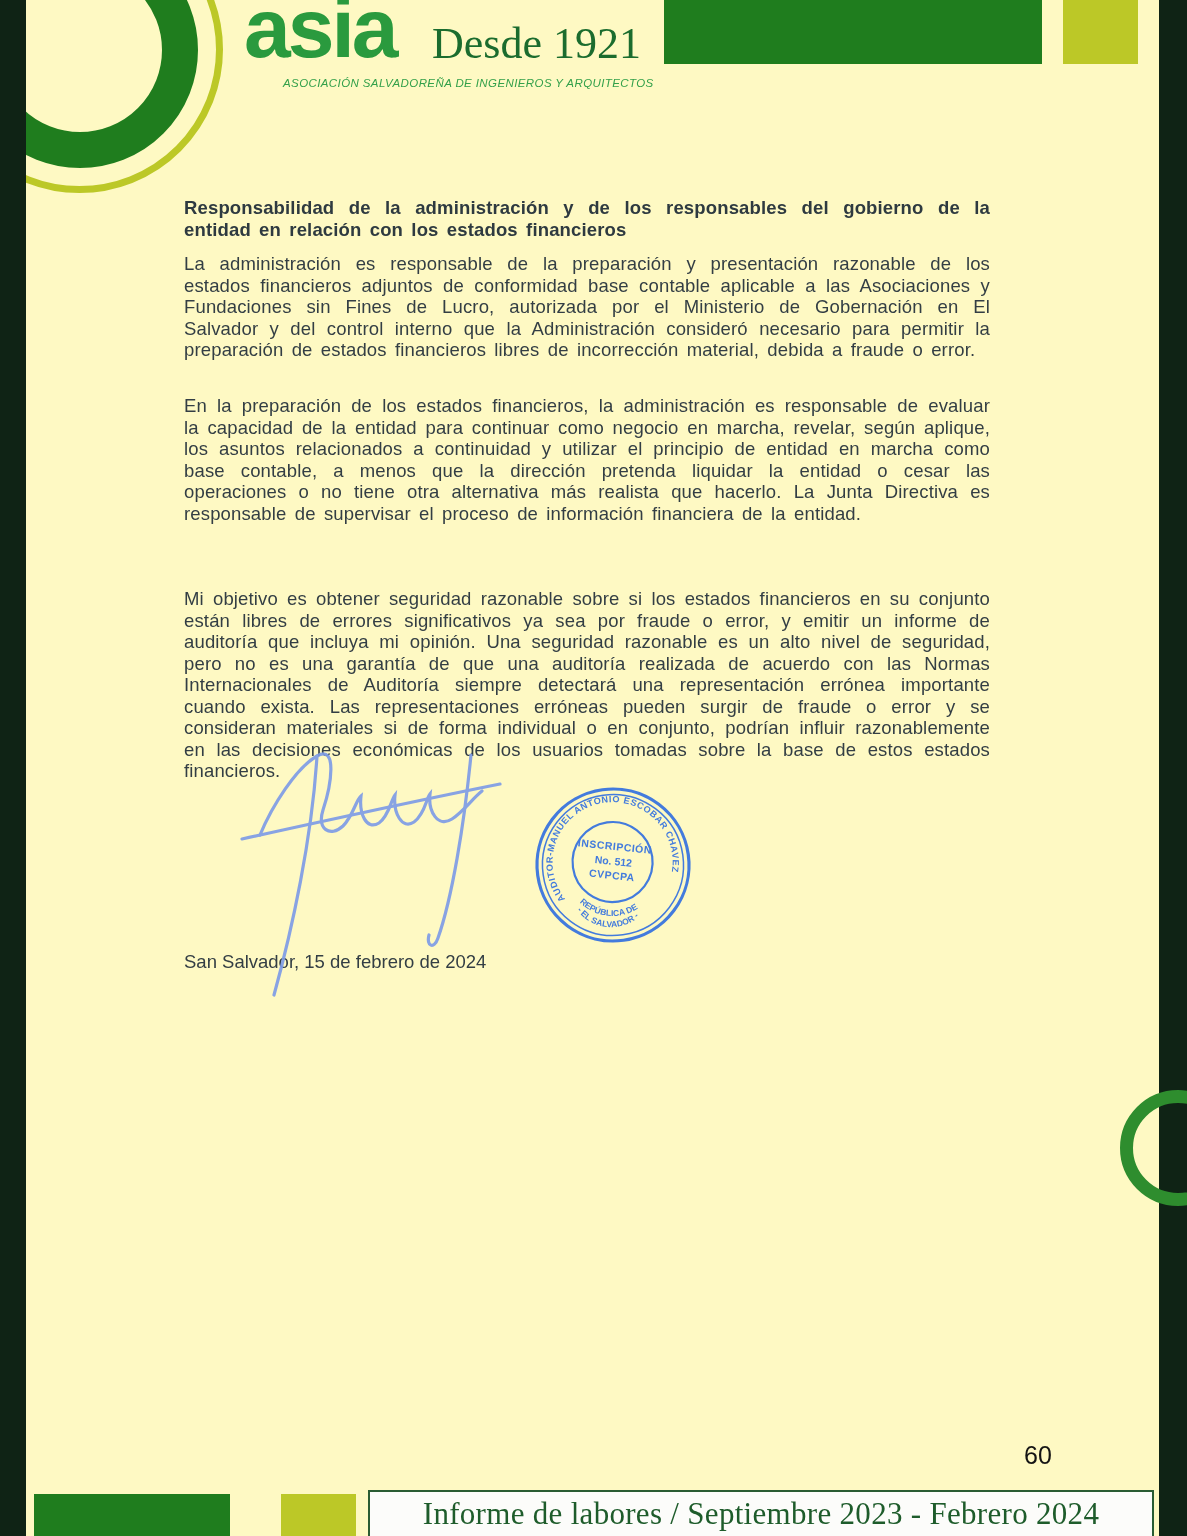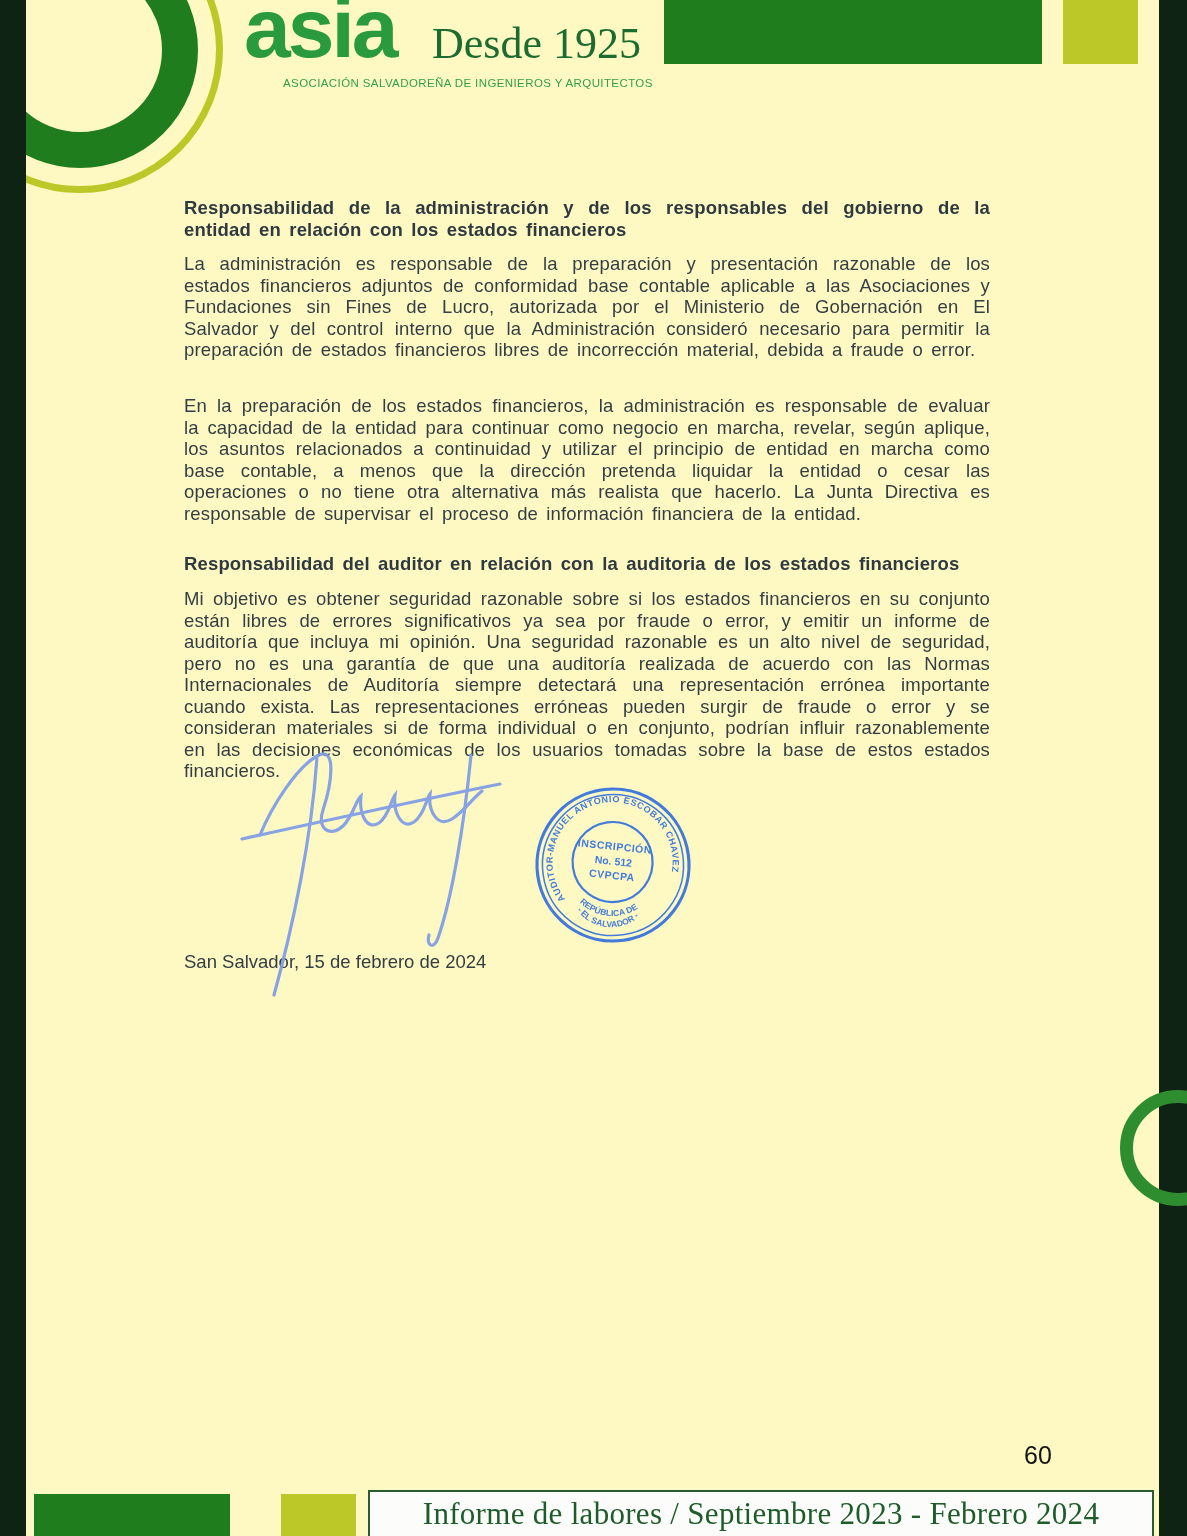--- a/index.html
+++ b/index.html
@@ -13,21 +13,21 @@
   .ring-lime-tl{left:-64px;top:-94px;width:287px;height:287px;border:7px solid #bcc827;}
   .ring-green-br{left:1120px;top:1090px;width:116px;height:116px;border:13px solid #2e8d2e;z-index:5;}
   .topbar-green{position:absolute;left:664px;top:0;width:378px;height:64px;background:#1f7d1e;}
   .topbar-lime{position:absolute;left:1063px;top:0;width:75px;height:64px;background:#bcc827;}
   
   .logo-asia{position:absolute;left:244px;top:-14px;font-size:84px;line-height:84px;
              font-weight:bold;letter-spacing:-3px;color:#2a9a3e;z-index:3;}
   .logo-desde{position:absolute;left:432px;top:22px;font-family:"Liberation Serif",serif;
               font-size:44px;line-height:44px;color:#1b6c2e;z-index:3;}
   .tagline{position:absolute;left:283px;top:77px;font-size:11.5px;letter-spacing:.4px;
-           color:#33a04a;z-index:3;}
+           color:#33a04a;z-index:3;font-style:italic;}
   
   .doc{position:absolute;left:184px;width:806px;color:#333e44;font-size:18.5px;
        line-height:21.5px;text-align:justify;word-spacing:3px;letter-spacing:.15px;}
   .doc-h{font-weight:bold;color:#2e3a40;}
   .h1{top:197px;}
   .p1{top:253px;}
   .p2{top:395px;}
   .h2{top:553px;text-align:left;}
   .p3{top:588px;}
   
@@ -68,27 +68,26 @@
 
   <div class="ring ring-green-tl"></div>
   <div class="ring ring-lime-tl"></div>
   <div class="bar-left"></div>
   <div class="ring ring-green-br"></div>
   <div class="bar-right"></div>
   <div class="topbar-green"></div>
   <div class="topbar-lime"></div>
 
   <div class="logo-asia">asia</div>
-  <div class="logo-desde">Desde 1925</div>
+  <div class="logo-desde">Desde 1921</div>
   <div class="tagline">ASOCIACIÓN SALVADOREÑA DE INGENIEROS Y ARQUITECTOS</div>
 
   <div class="doc doc-h h1">Responsabilidad de la administración y de los responsables del gobierno de la entidad en relación con los estados financieros</div>
   <div class="doc p1">La administración es responsable de la preparación y presentación razonable de los estados financieros adjuntos de conformidad base contable aplicable a las Asociaciones y Fundaciones sin Fines de Lucro, autorizada por el Ministerio de Gobernación en El Salvador y del control interno que la Administración consideró necesario para permitir la preparación de estados financieros libres de incorrección material, debida a fraude o error.</div>
   <div class="doc p2">En la preparación de los estados financieros, la administración es responsable de evaluar la capacidad de la entidad para continuar como negocio en marcha, revelar, según aplique, los asuntos relacionados a continuidad y utilizar el principio de entidad en marcha como base contable, a menos que la dirección pretenda liquidar la entidad o cesar las operaciones o no tiene otra alternativa más realista que hacerlo. La Junta Directiva es responsable de supervisar el proceso de información financiera de la entidad.</div>
-  <div class="doc doc-h h2">Responsabilidad del auditor en relación con la auditoria de los estados financieros</div>
   <div class="doc p3">Mi objetivo es obtener seguridad razonable sobre si los estados financieros en su conjunto están libres de errores significativos ya sea por fraude o error, y emitir un informe de auditoría que incluya mi opinión. Una seguridad razonable es un alto nivel de seguridad, pero no es una garantía de que una auditoría realizada de acuerdo con las Normas Internacionales de Auditoría siempre detectará una representación errónea importante cuando exista. Las representaciones erróneas pueden surgir de fraude o error y se consideran materiales si de forma individual o en conjunto, podrían influir razonablemente en las decisiones económicas de los usuarios tomadas sobre la base de estos estados financieros.</div>
 
   <svg class="sig-svg" width="285" height="262" viewBox="225 738 285 262">
     <g fill="none" stroke="#7e9ce6" stroke-width="3.2" stroke-linecap="round" opacity="0.92">
       <path d="M 260,835 C 272,806 296,768 317,756 C 338,744 331,786 323,810 C 317,829 330,838 343,826 C 353,816 356,800 361,796 C 359,813 366,831 379,823 C 389,816 391,800 395,795 C 393,813 402,830 414,822 C 425,814 426,799 430,794 C 428,812 438,828 452,819 C 464,811 472,799 482,791"></path>
       <path d="M 242,839 C 310,824 420,800 500,784"></path>
       <path d="M 317,756 C 312,838 292,930 274,995"></path>
       <path d="M 471,755 C 464,826 452,898 438,938 C 434,950 426,946 429,935"></path>
     </g>
   </svg>

